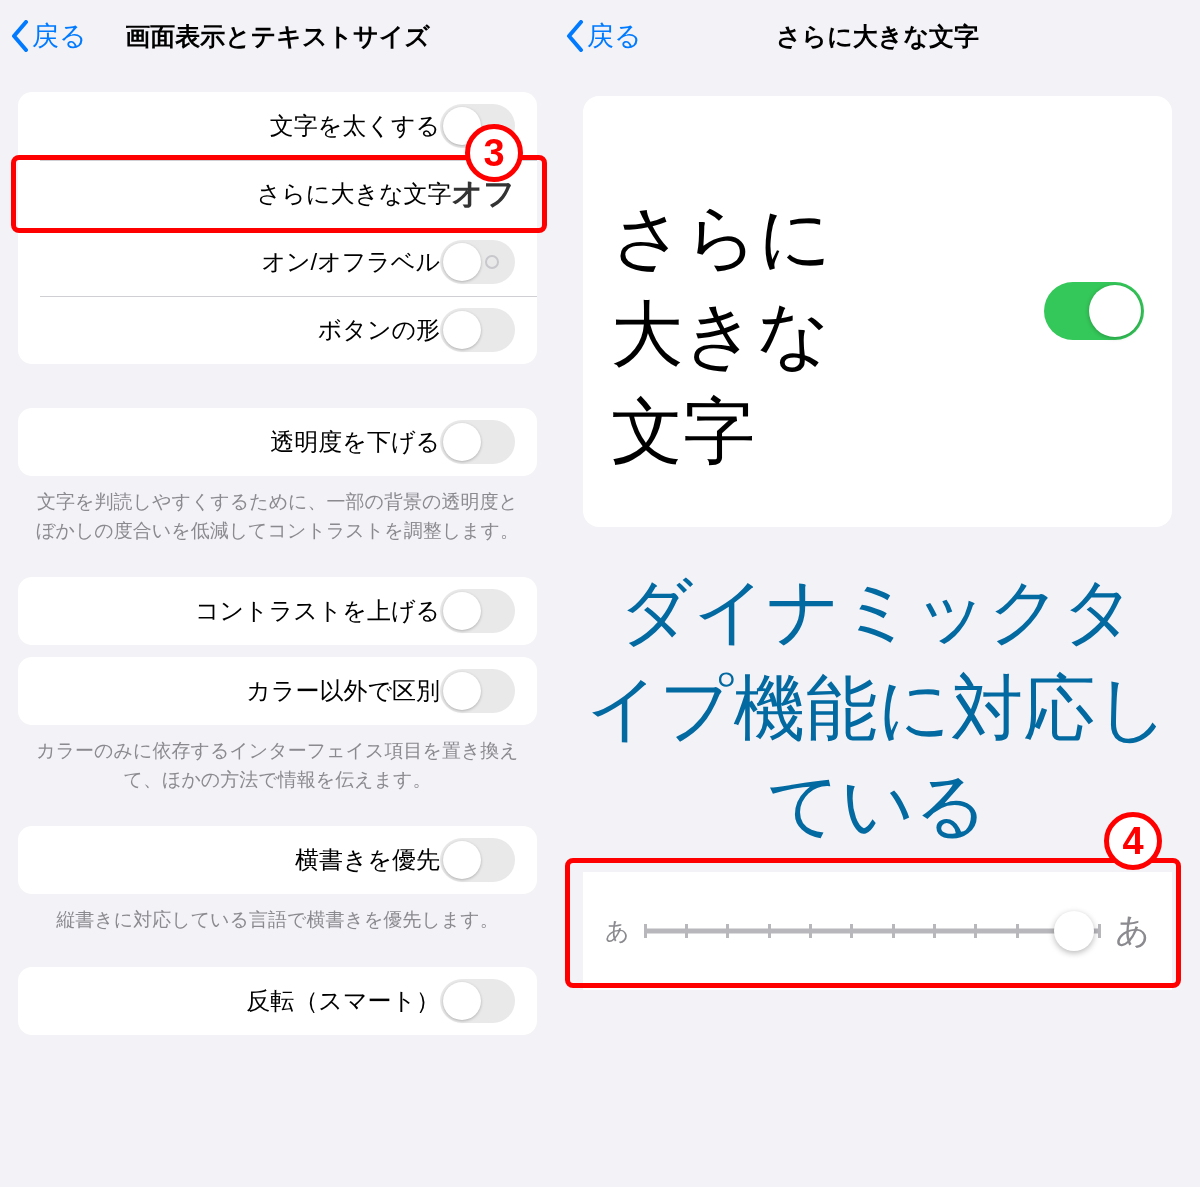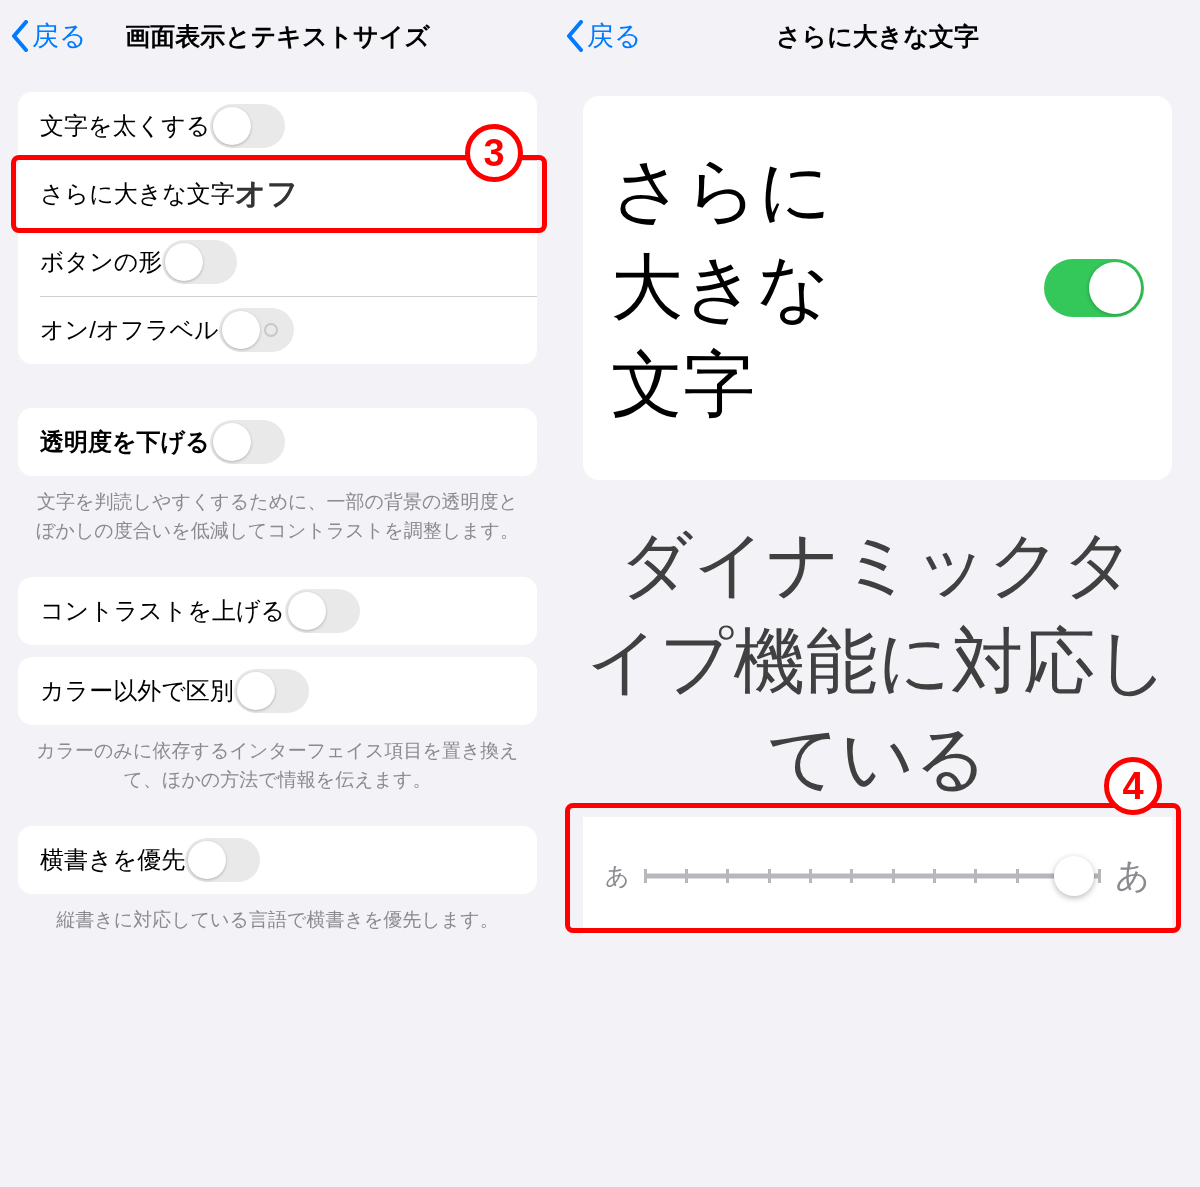--- a/index.html
+++ b/index.html
@@ -52,21 +52,21 @@
   .group {
     background: #fff;
     margin: 12px 18px 0 18px;
     border-radius: 14px;
     overflow: visible;
     position: relative;
   }
   .row {
     display: flex;
     align-items: center;
-    justify-content: flex-start;
+    justify-content: flex-end;
     height: 68px;
     padding: 0 22px;
     position: relative;
   }
   .row + .row::before {
     content: "";
     position: absolute;
     left: 22px; right: 0; top: 0;
     height: 1px;
     background: #d0d0d4;
@@ -163,25 +163,25 @@
   .big-toggle-knob {
     position: absolute;
     width: 52px; height: 52px;
     background: #fff;
     border-radius: 50%;
     top: 3px; right: 3px;
     box-shadow: 0 1px 4px rgba(0,0,0,0.25);
   }
 
   .dyn-text {
-    margin: 36px 28px 0 28px;
+    margin: 36px 28px 8px 28px;
     font-size: 72px;
     line-height: 1.35;
     text-align: center;
-    color: #404040;
+    color: #0369a1;
   }
 
   .slider-panel {
     background: #fff;
     margin: 10px 28px 0 28px;
     border-radius: 0;
     padding: 36px 22px;
     display: flex;
     align-items: center;
     position: relative;
@@ -253,38 +253,38 @@
       <span class="row-label">文字を太くする</span>
       <div class="toggle off">
           <div class="toggle-knob"></div>
         </div>
     </div>
     <div class="row">
       <span class="row-label">さらに大きな文字</span>
       <span class="row-value">オフ</span>
     </div>
     <div class="row">
-      <span class="row-label">ボタンの形</span>
-      <div class="toggle off">
-          <div class="toggle-knob"></div>
-        </div>
-    </div>
-    <div class="row">
       <span class="row-label">オン/オフラベル</span>
       <div class="toggle off">
         <div class="toggle-knob"></div>
         <div class="toggle-indicator"></div>
       </div>
     </div>
+    <div class="row">
+      <span class="row-label">ボタンの形</span>
+      <div class="toggle off">
+          <div class="toggle-knob"></div>
+        </div>
+    </div>
 
     <div class="highlight-box" style="left:-7px; top:63px; width:536px; height:78px;"></div>
     <div class="badge" style="right:14px; top:32px;">3</div>
   </div>
 
-  <div class="group" style="margin-top:44px;font-weight:bold;">
+  <div class="group" style="margin-top:44px;">
     <div class="row">
       <span class="row-label">透明度を下げる</span>
       <div class="toggle off">
           <div class="toggle-knob"></div>
         </div>
     </div>
   </div>
   <div class="footer-text">文字を判読しやすくするために、一部の背景の透明度とぼかしの度合いを低減してコントラストを調整します。</div>
 
   <div class="group">
@@ -309,39 +309,47 @@
   <div class="group">
     <div class="row">
       <span class="row-label">横書きを優先</span>
       <div class="toggle off">
           <div class="toggle-knob"></div>
         </div>
     </div>
   </div>
   <div class="footer-text">縦書きに対応している言語で横書きを優先します。</div>
 
+  <div class="group">
+    <div class="row">
+      <span class="row-label">反転（スマート）</span>
+      <div class="toggle off">
+          <div class="toggle-knob"></div>
+        </div>
+    </div>
+  </div>
 
 </div>
 
 <div class="pane pane-right">
 
   <div class="header">
     <div class="back-wrap">
       <span class="chevron-left">
         <svg width="20" height="32" viewBox="0 0 20 32">
             <path d="M16 2 L4 16 L16 30" stroke="#007aff" stroke-width="4" fill="none" stroke-linecap="round" stroke-linejoin="round"></path>
           </svg>
       </span>
       <span>戻る</span>
     </div>
     <div class="header-title">さらに大きな文字</div>
   </div>
 
   <div class="big-group">
-    <div class="big-label" style="white-space:pre-line;">さらに
+    <div class="big-label" style="white-space:pre-line;margin-top:47px;">さらに
 大きな
 文字</div>
     <div class="big-toggle">
       <div class="big-toggle-knob"></div>
     </div>
   </div>
 
   <div class="dyn-text">ダイナミックタイプ機能に対応している</div>
 
   <div style="position:relative;">

